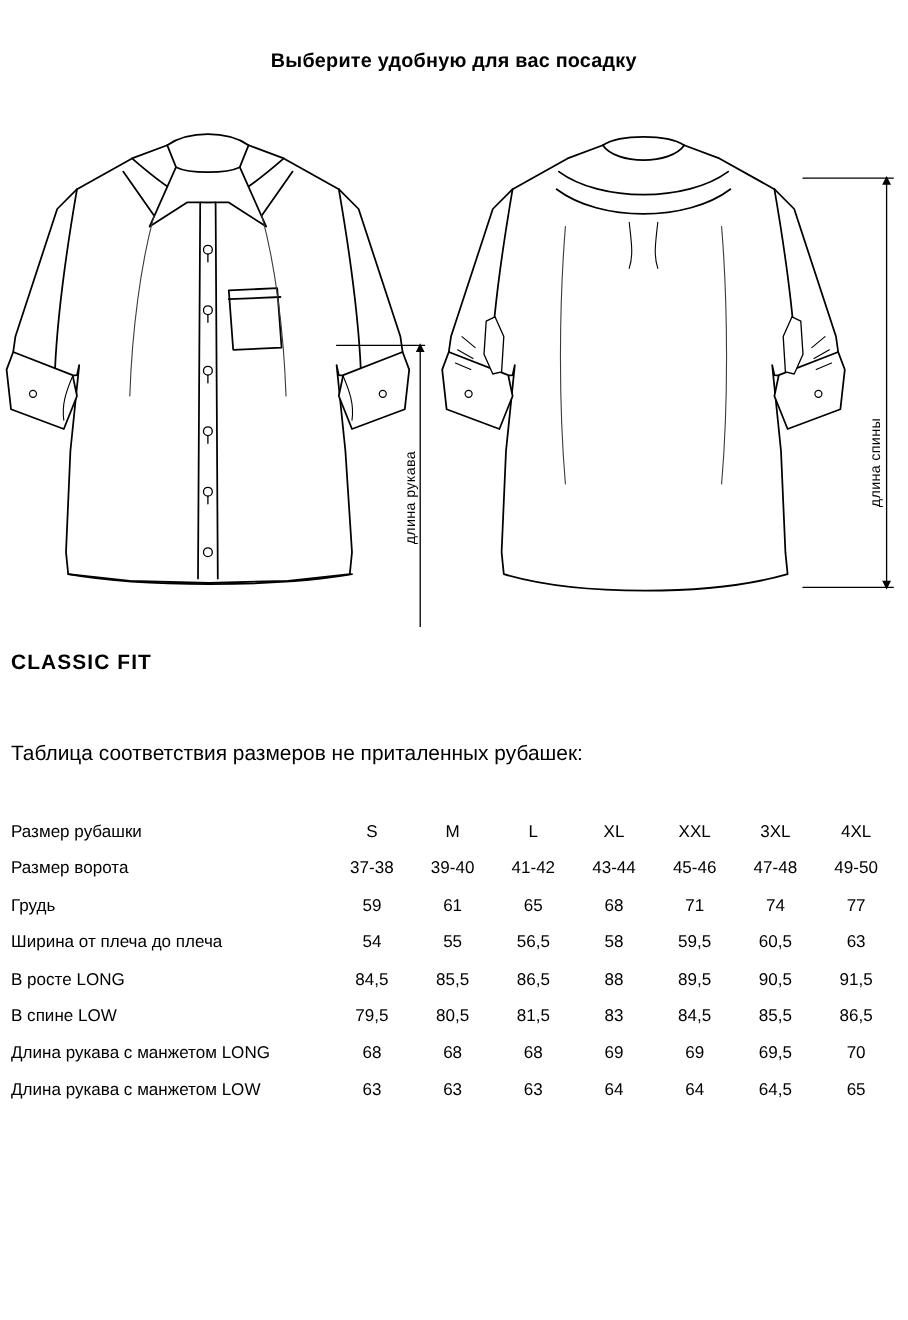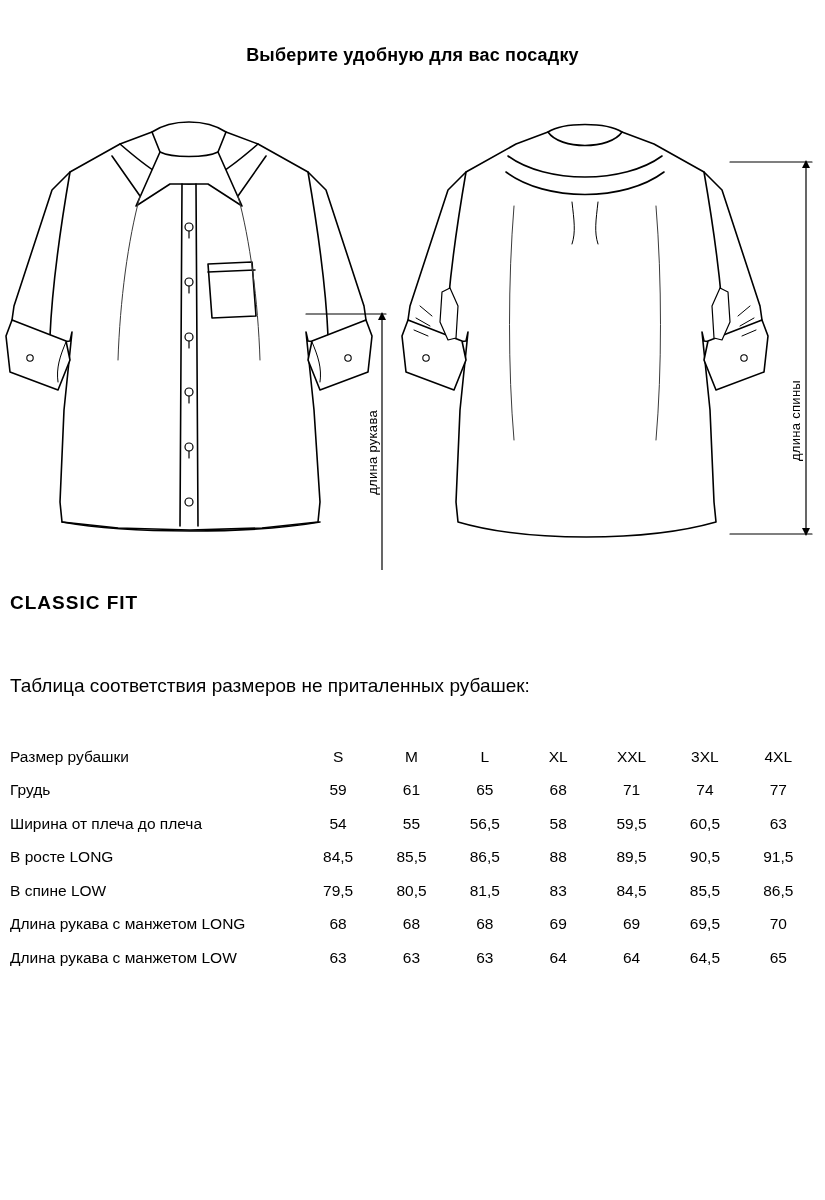--- a/index.html
+++ b/index.html
@@ -218,20 +218,30 @@
         <th class="val">M</th>
         <th class="val">L</th>
         <th class="val">XL</th>
         <th class="val">XXL</th>
         <th class="val">3XL</th>
         <th class="val">4XL</th>
       </tr>
     </thead>
     <tbody>
       <tr>
+        <td class="rowhead">Размер ворота</td>
+        <td class="val">37-38</td>
+        <td class="val">39-40</td>
+        <td class="val">41-42</td>
+        <td class="val">43-44</td>
+        <td class="val">45-46</td>
+        <td class="val">47-48</td>
+        <td class="val">49-50</td>
+      </tr>
+      <tr>
         <td class="rowhead">Грудь</td>
         <td class="val">59</td>
         <td class="val">61</td>
         <td class="val">65</td>
         <td class="val">68</td>
         <td class="val">71</td>
         <td class="val">74</td>
         <td class="val">77</td>
       </tr>
       <tr>

